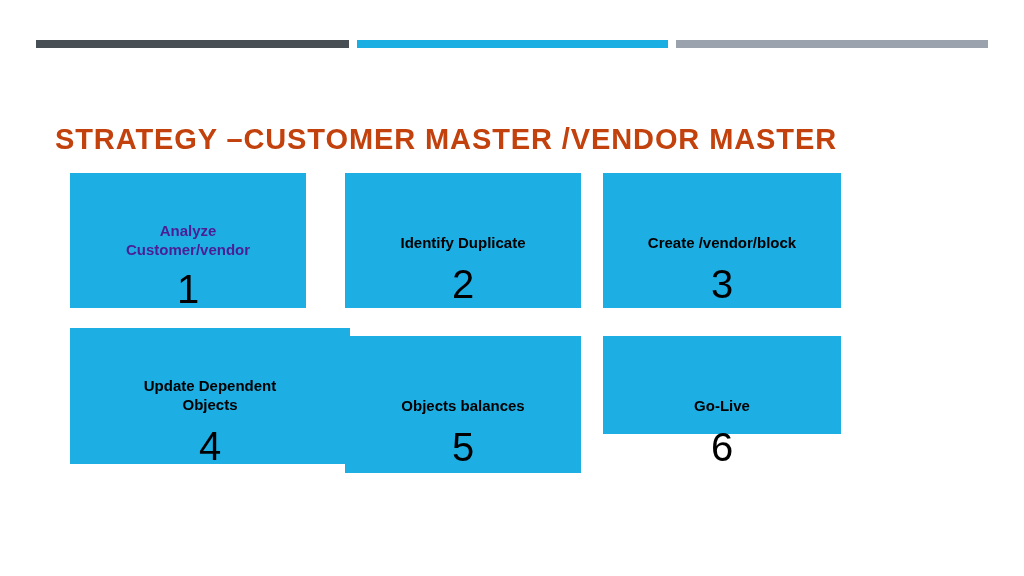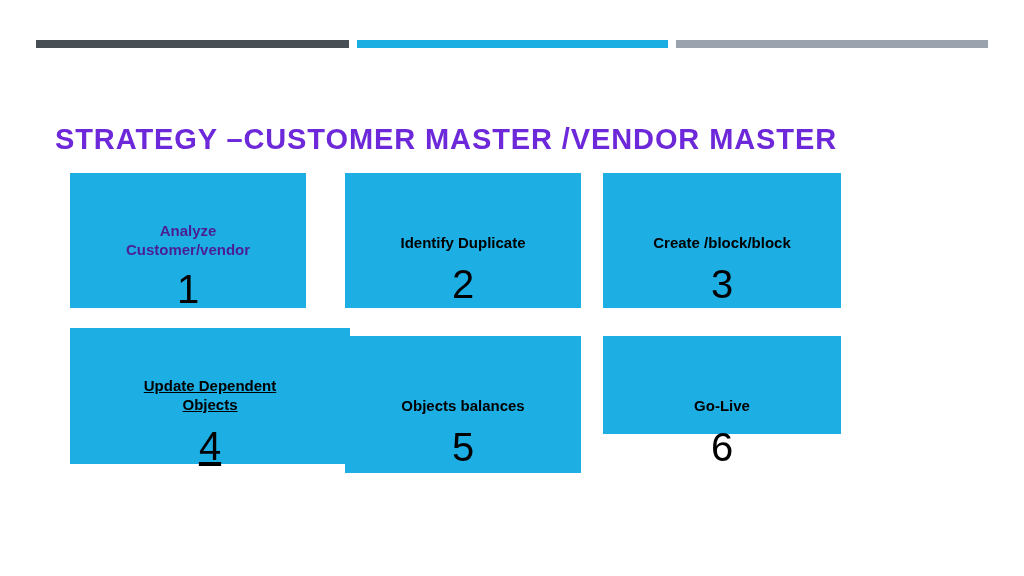--- a/index.html
+++ b/index.html
@@ -81,21 +81,21 @@
     font-size: 40px;
     font-weight: normal;
     color: #000000;
     line-height: 44px;
   }
 
   
   .card-1 { left: 70px;  top: 173px; width: 236px; height: 135px; }
   .card-2 { left: 345px; top: 173px; width: 236px; height: 135px; }
   .card-3 { left: 603px; top: 173px; width: 238px; height: 135px; }
-  .card-4 { left: 70px;  top: 328px; width: 280px; height: 136px; text-decoration: underline; }
+  .card-4 { left: 70px;  top: 328px; width: 280px; height: 136px; }
   .card-5 { left: 345px; top: 336px; width: 236px; height: 137px; }
   .card-6 { left: 603px; top: 336px; width: 238px; height: 98px; }
 
   
   .card-1 .card-label { margin-top: 48px; }
   .card-1 .card-number { margin-top: 8px; }
 
   .card-2 .card-label { margin-top: 60px; }
   .card-2 .card-number { margin-top: 10px; }
 
@@ -115,37 +115,37 @@
 <body>
 
 <div class="slide" style="background: rgb(255, 255, 255);">
 
   <div class="top-rule">
     <div class="rule-seg dark" style="background: rgb(71, 79, 84);"></div>
     <div class="rule-seg cyan" style="background: rgb(27, 174, 227);"></div>
     <div class="rule-seg gray" style="background: rgb(154, 163, 173);"></div>
   </div>
 
-  <div class="slide-title" style="color: #6d28d9;">STRATEGY –CUSTOMER MASTER /VENDOR MASTER</div>
+  <div class="slide-title" style="color: #c2410c;">STRATEGY –CUSTOMER MASTER /VENDOR MASTER</div>
 
   <div class="card-grid">
 
     <div class="card card-1" style="background: rgb(29, 174, 228);">
       <div class="card-label" style="color: #4c1d95;">Analyze
 Customer/vendor</div>
       <div class="card-number" style="color: rgb(0, 0, 0);">1</div>
     </div>
 
     <div class="card card-2" style="background: rgb(29, 174, 228);">
       <div class="card-label" style="color: rgb(0, 0, 0);">Identify Duplicate</div>
       <div class="card-number" style="color: rgb(0, 0, 0);">2</div>
     </div>
 
     <div class="card card-3" style="background: rgb(29, 174, 228);">
-      <div class="card-label" style="color: rgb(0, 0, 0);">Create /block/block</div>
+      <div class="card-label" style="color: rgb(0, 0, 0);">Create /vendor/block</div>
       <div class="card-number" style="color: rgb(0, 0, 0);">3</div>
     </div>
 
     <div class="card card-4" style="background: rgb(29, 174, 228);">
       <div class="card-label" style="color: rgb(0, 0, 0);">Update Dependent
 Objects</div>
       <div class="card-number" style="color: rgb(0, 0, 0);">4</div>
     </div>
 
     <div class="card card-5" style="background: rgb(29, 174, 228);">

